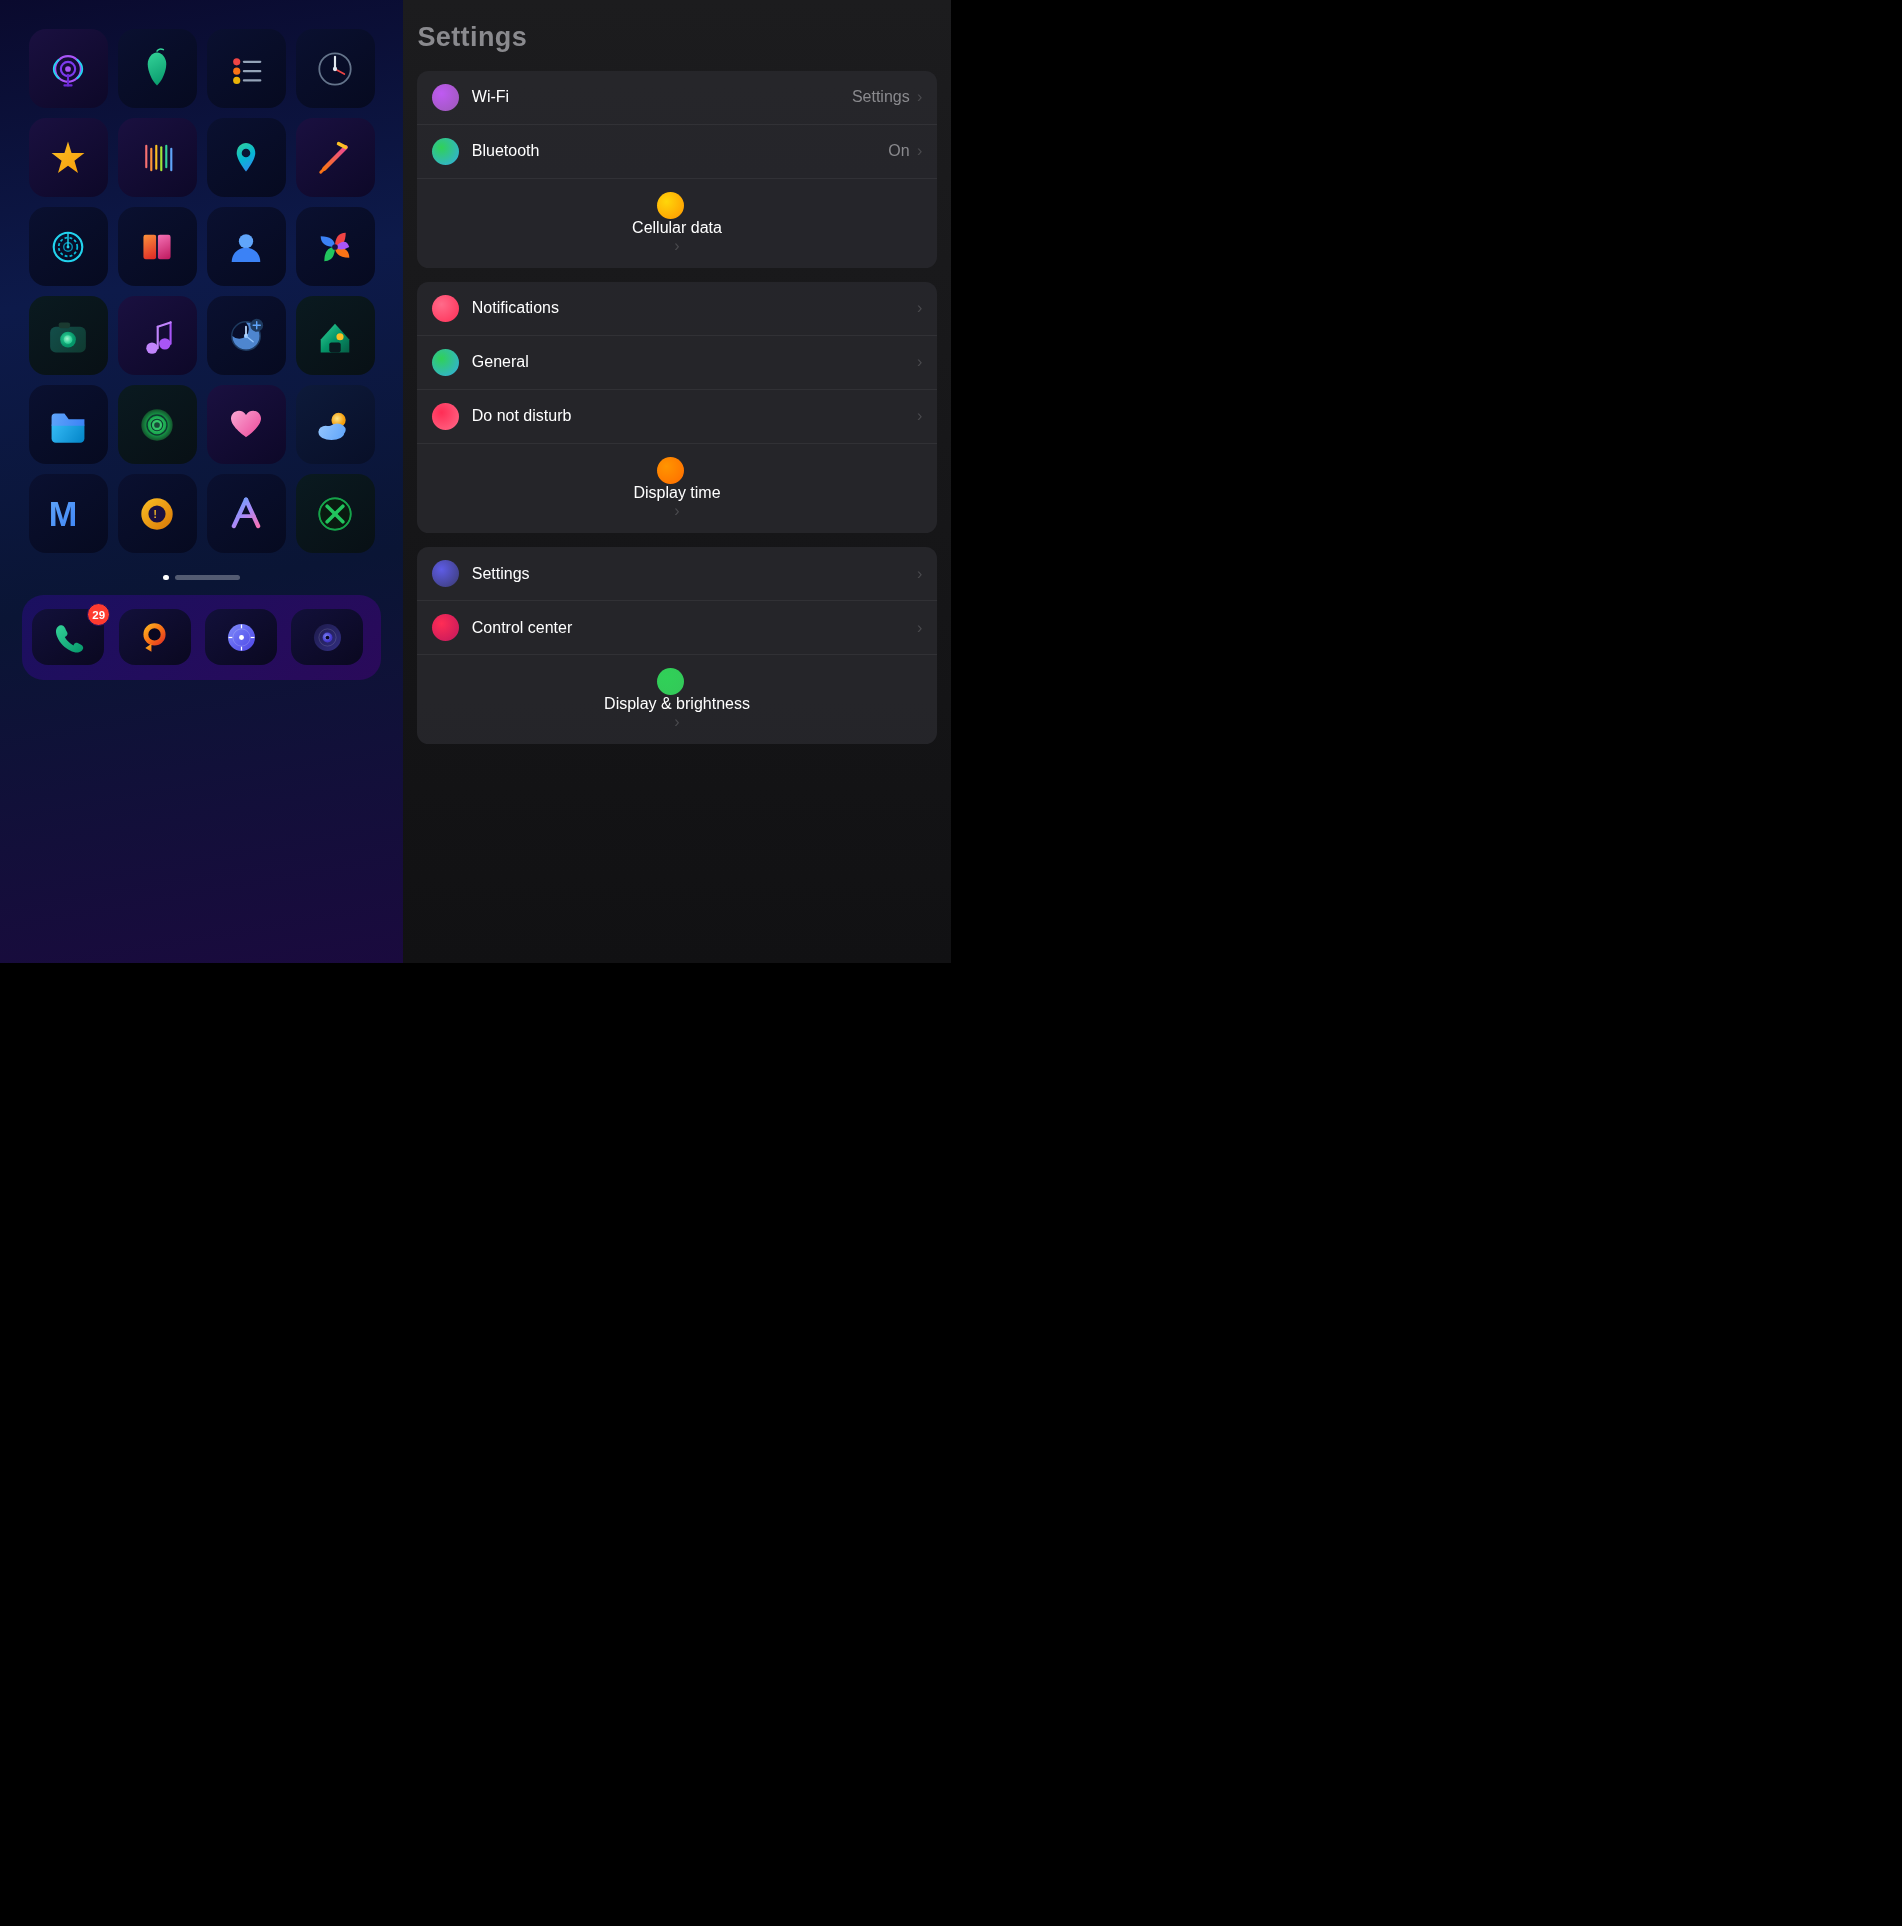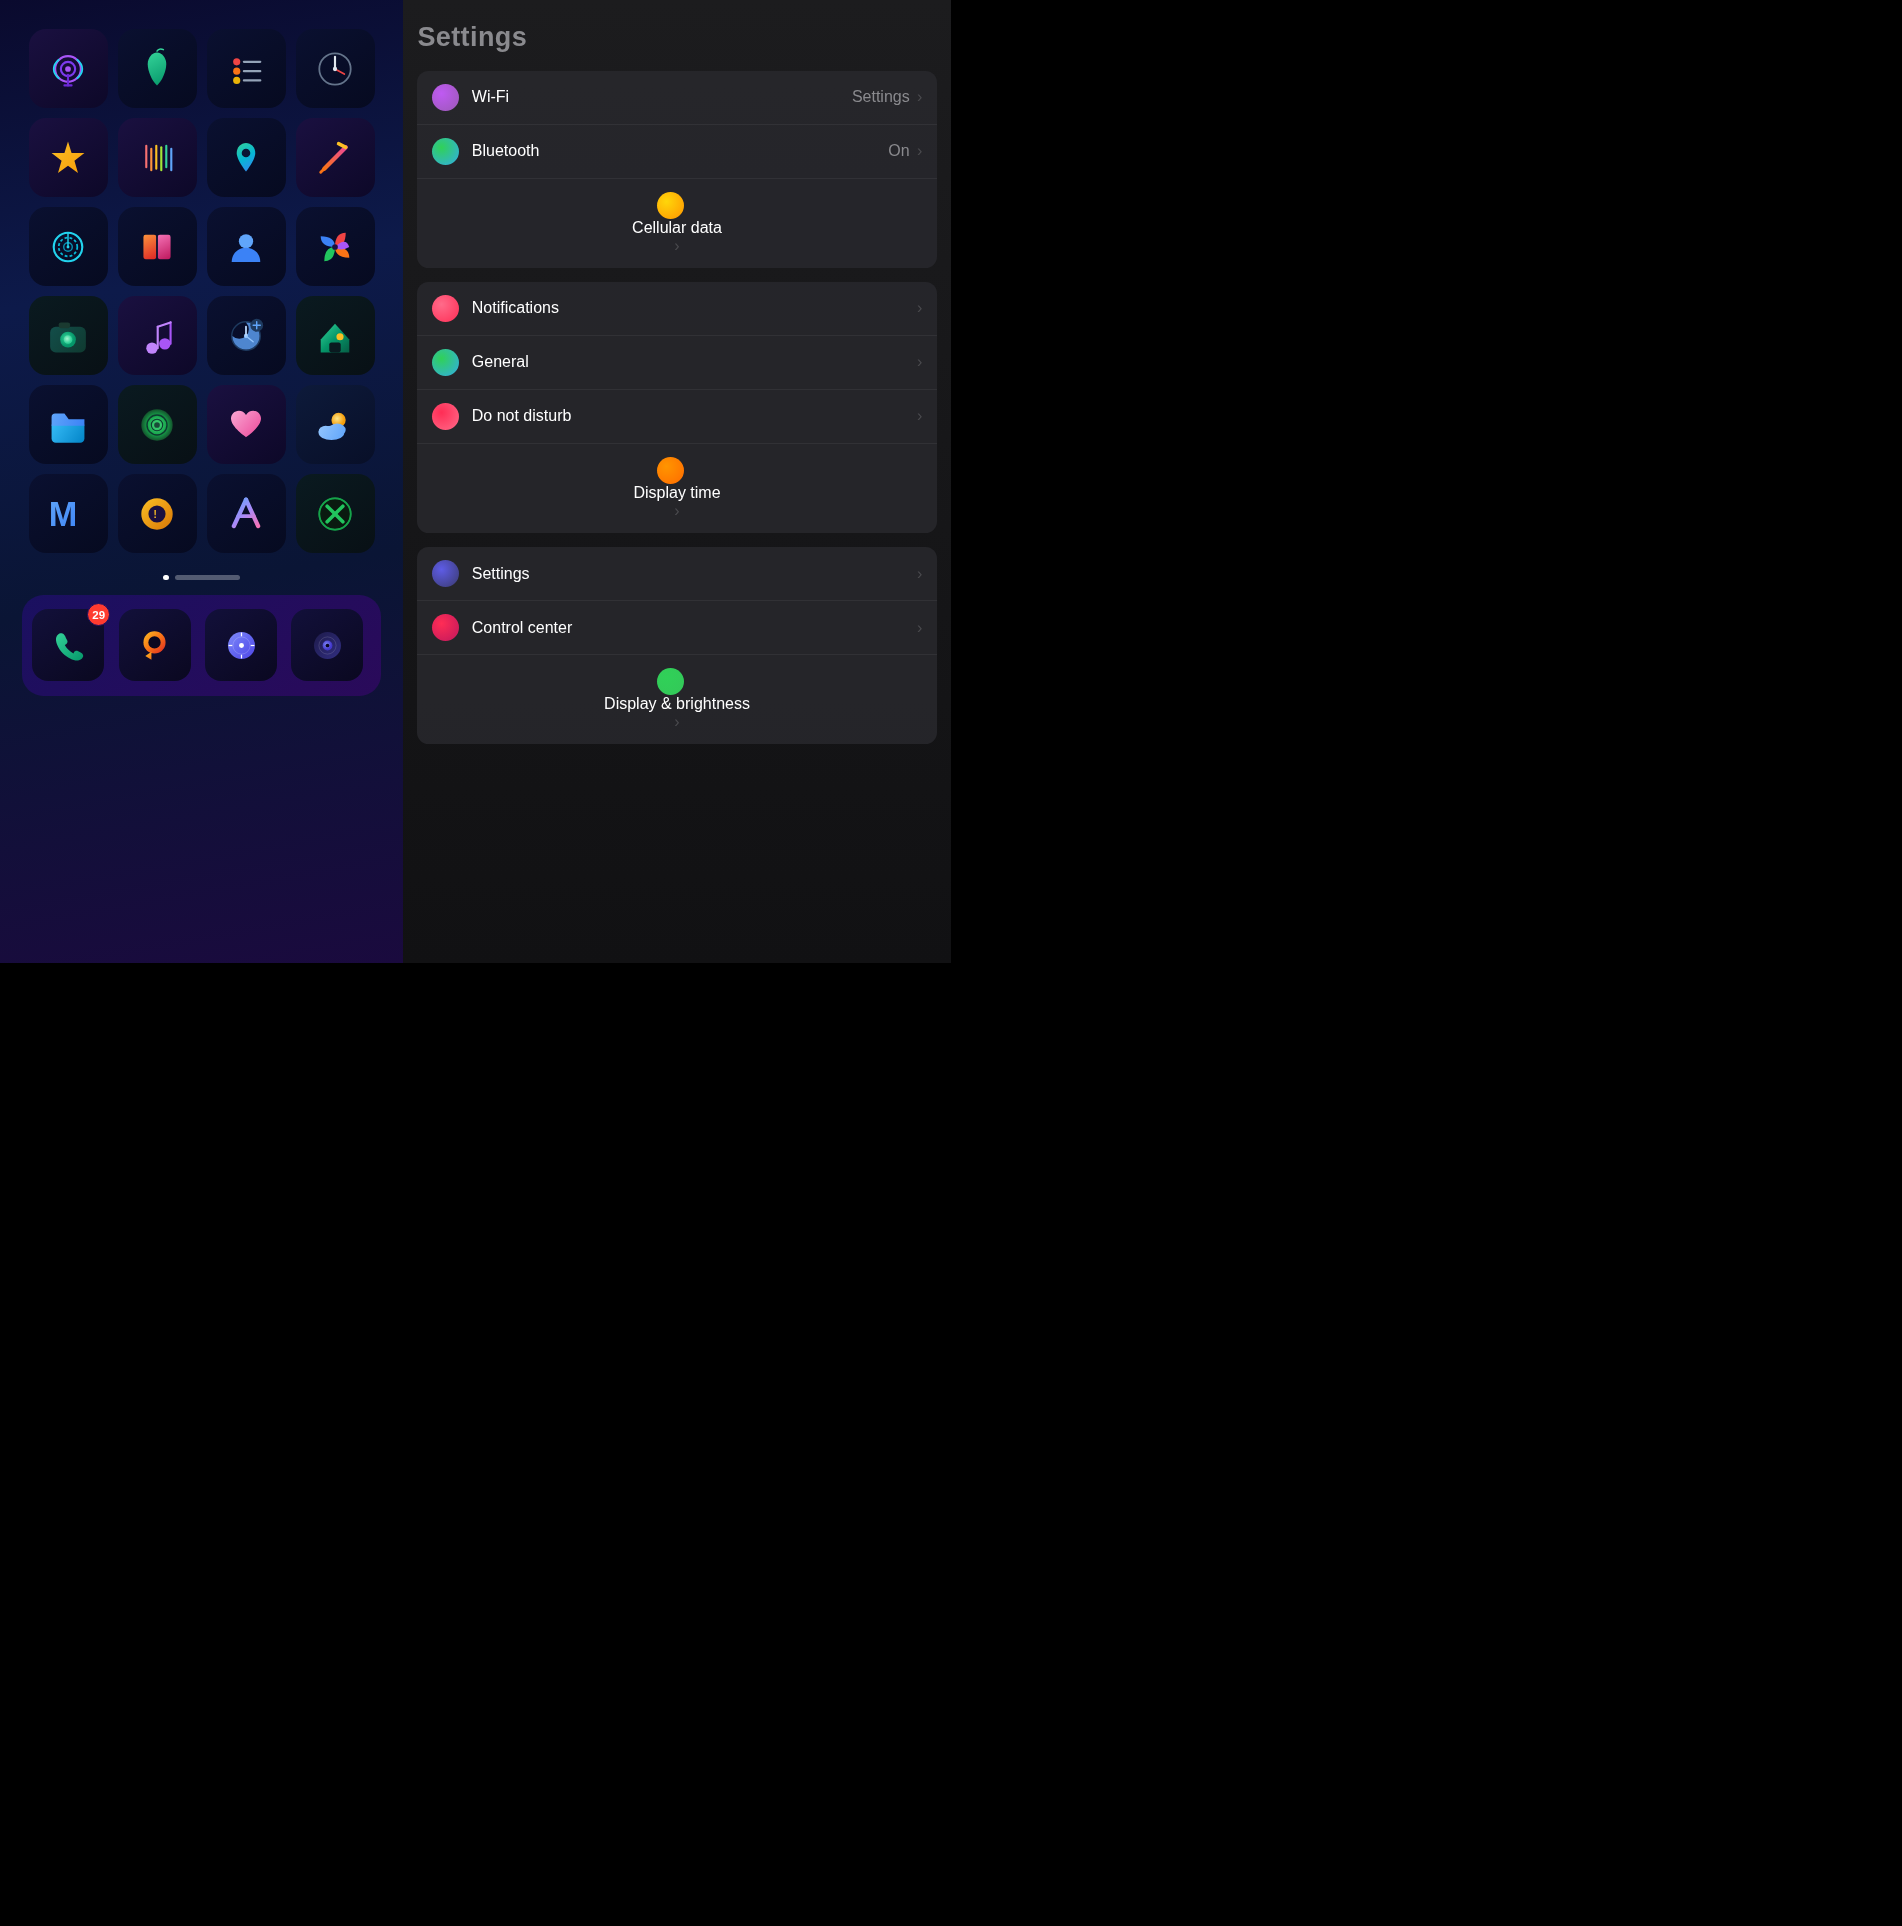--- a/index.html
+++ b/index.html
@@ -85,21 +85,21 @@
       border-radius: 21.6px;
       padding: 14.4px 10.8px;
       display: grid;
       grid-template-columns: repeat(4, 1fr);
       gap: 7.2px;
       position: relative;
     }
 
     .dock-icon {
       width: 72px;
-      height: 72px;
+      height: 56px;
       border-radius: 16px;
       display: flex;
       align-items: center;
       justify-content: center;
       background: linear-gradient(145deg, #12103a, #0a0820);
       position: relative;
       cursor: pointer;
     }
 
     .badge {

